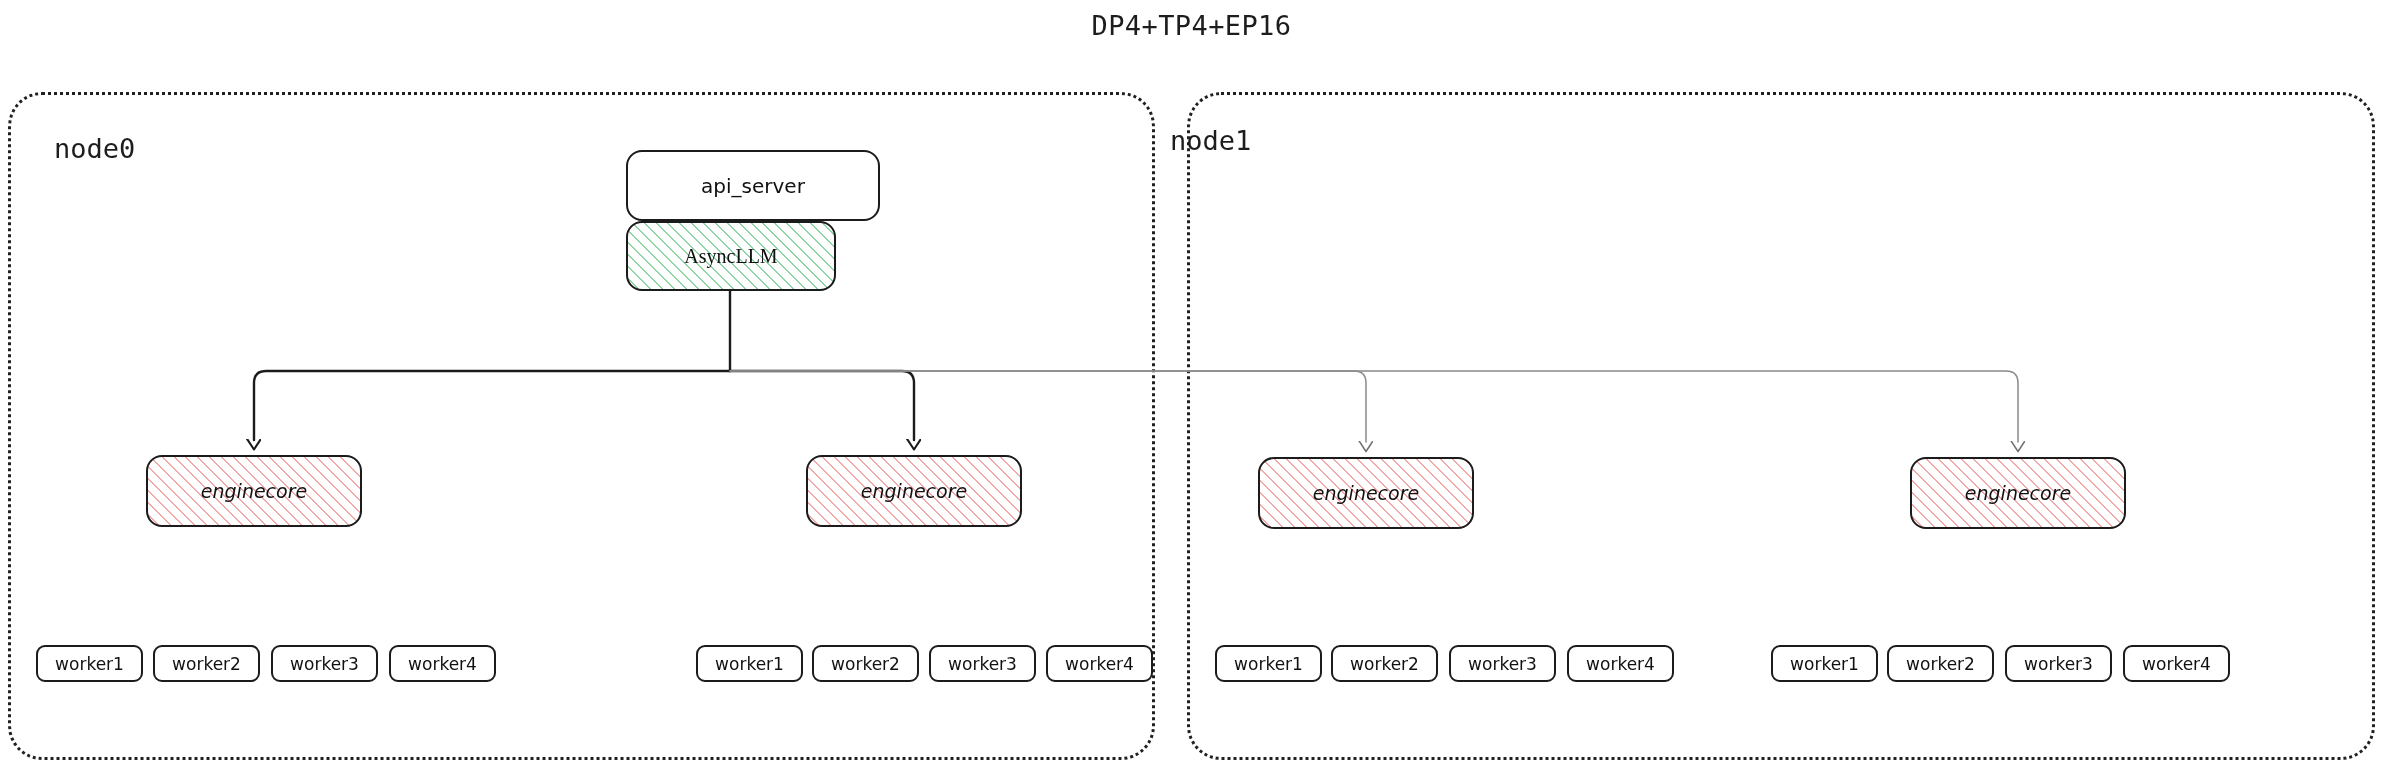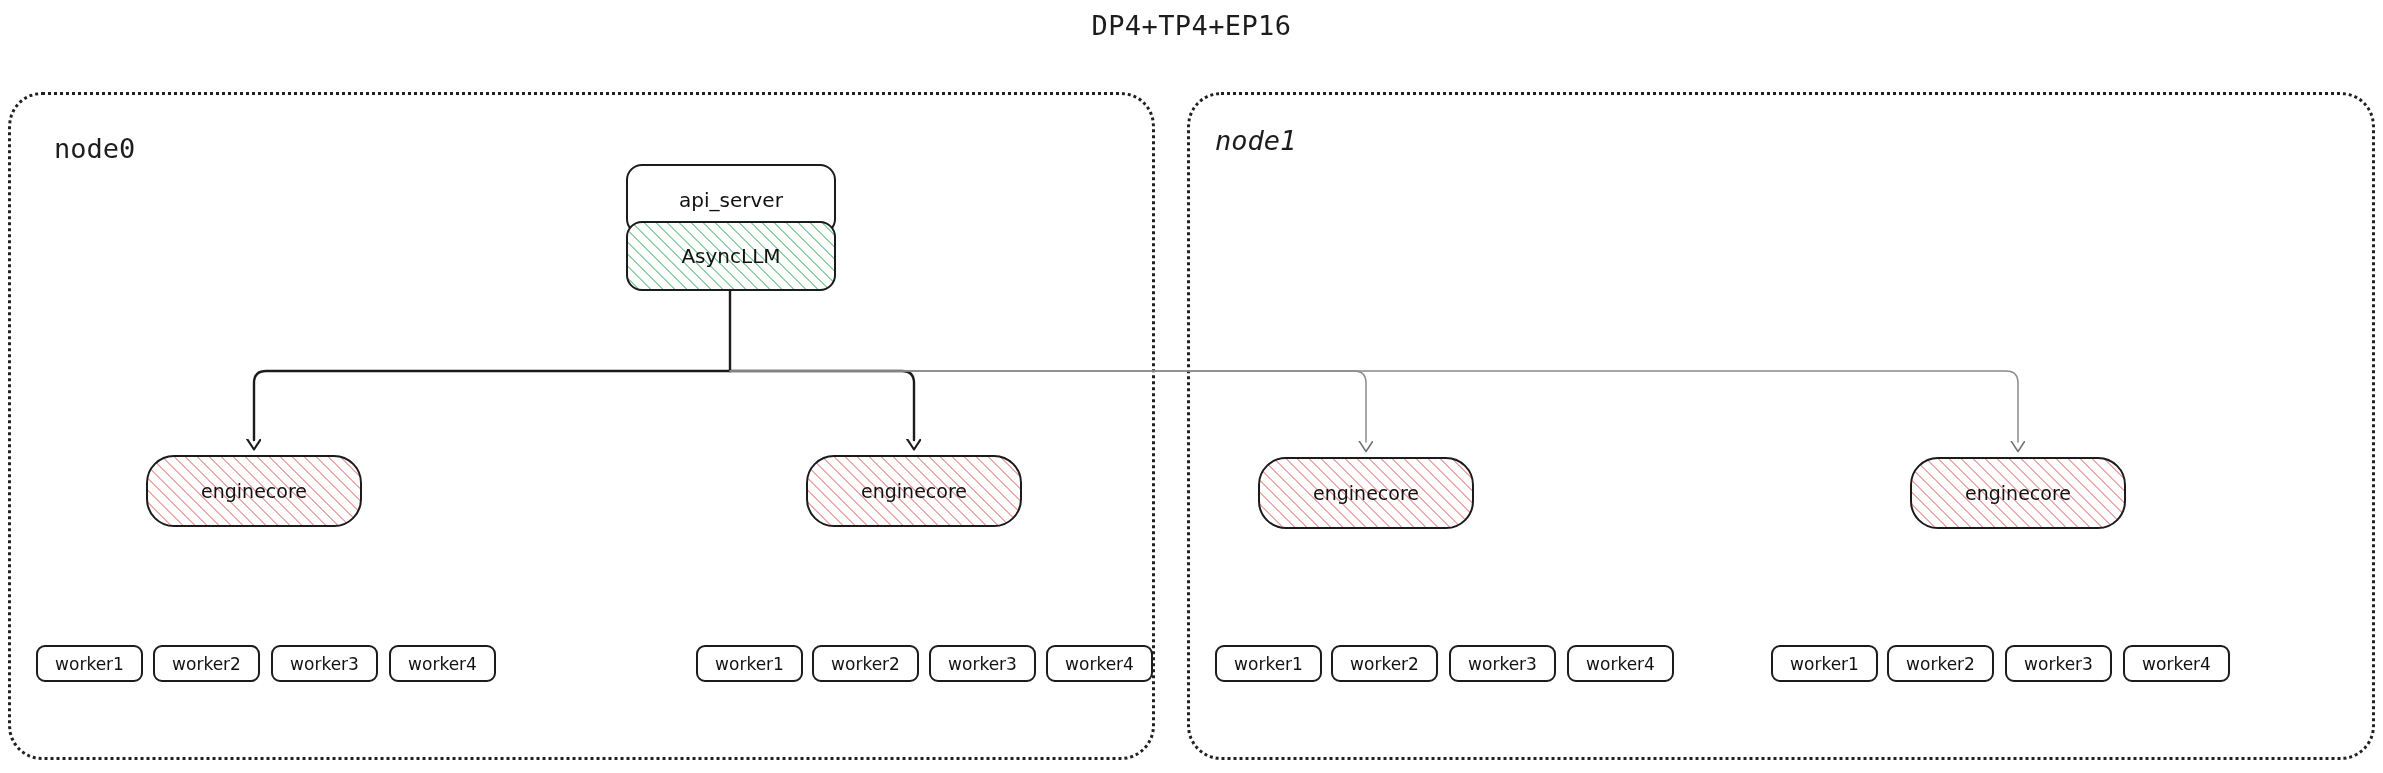--- a/index.html
+++ b/index.html
@@ -49,48 +49,50 @@
   }
   .async-box{
     border-radius:16px;font-size:20px;
     background-color:#ffffff;
     background-image:repeating-linear-gradient(
         45deg,
         rgba(0,0,0,0) 0px,
         rgba(0,0,0,0) 7px,
         #8fd5a6 7px,
         #8fd5a6 8.4px);
+    font-family:Liberation Serif, serif;
   }
   .engine-box{
-    border-radius:28px;font-size:19px;
+    border-radius:16px;font-size:19px;
     background-color:#ffffff;
     background-image:repeating-linear-gradient(
         45deg,
         rgba(0,0,0,0) 0px,
         rgba(0,0,0,0) 7px,
         #f2a9a9 7px,
         #f2a9a9 8.4px);
+    font-style:italic;
   }
   .worker-box{
     border-radius:9px;font-size:17px;
     height:37px;
   }
 </style>
 </head>
 <body>
 
 <div id="canvas">
 
   <div id="title">DP4+TP4+EP16</div>
 
   <div class="node-box" style="left:8px;top:92px;width:1147px;height:668px;"></div>
   <div class="node-label" style="left:54px;top:133px;">node0</div>
 
   <div class="node-box" style="left:1187px;top:92px;width:1188px;height:668px;"></div>
-  <div class="node-label" style="left:1215px;top:125px;font-style:italic;">node1</div>
+  <div class="node-label" style="left:1170px;top:125px;">node1</div>
 
   <svg id="edges" viewBox="0 0 2383 773" preserveAspectRatio="none" xmlns="http://www.w3.org/2000/svg">
     <defs>
       <marker id="ah-dark" markerWidth="13" markerHeight="15" refX="1.5" refY="7.2" orient="auto" markerUnits="userSpaceOnUse">
         <path d="M0,0 L11,7.2 L0,14.4" fill="none" stroke="#1b1b1b" stroke-width="2.1" stroke-linecap="round" stroke-linejoin="round"></path>
       </marker>
       <marker id="ah-light" markerWidth="13" markerHeight="15" refX="1.5" refY="7.2" orient="auto" markerUnits="userSpaceOnUse">
         <path d="M0,0 L11,7.2 L0,14.4" fill="none" stroke="#6f6f6f" stroke-width="1.5" stroke-linecap="round" stroke-linejoin="round"></path>
       </marker>
     </defs>
@@ -99,21 +101,21 @@
 
     <path d="M730,371 L266,371 Q254,371 254,383 L254,440" fill="none" stroke="#1b1b1b" stroke-width="2.4" stroke-linecap="round" stroke-linejoin="round" marker-end="url(#ah-dark)"></path>
 
     <path d="M730,371 L902,371 Q914,371 914,383 L914,440" fill="none" stroke="#1b1b1b" stroke-width="2.4" stroke-linecap="round" stroke-linejoin="round" marker-end="url(#ah-dark)"></path>
 
     <path d="M730,371 L1354,371 Q1366,371 1366,383 L1366,442" fill="none" stroke="#8a8a8a" stroke-width="1.5" stroke-linecap="round" stroke-linejoin="round" marker-end="url(#ah-light)"></path>
 
     <path d="M730,371 L2006,371 Q2018,371 2018,383 L2018,442" fill="none" stroke="#8a8a8a" stroke-width="1.5" stroke-linecap="round" stroke-linejoin="round" marker-end="url(#ah-light)"></path>
   </svg>
 
-  <div class="shape api-box" style="left:626px;top:164px;width:210px;height:71px;justify-content:center;">
+  <div class="shape api-box" style="left:626px;top:150px;width:254px;height:71px;justify-content:center;">
     <span class="lbl">api_server</span>
   </div>
   <div class="shape async-box" style="left:626px;top:221px;width:210px;height:70px;">
     <span class="lbl">AsyncLLM</span>
   </div>
 
   <div class="shape engine-box" style="left:146px;top:455px;width:216px;height:72px;">
     <span class="lbl">enginecore</span>
   </div>
   <div class="shape engine-box" style="left:806px;top:455px;width:216px;height:72px;">

